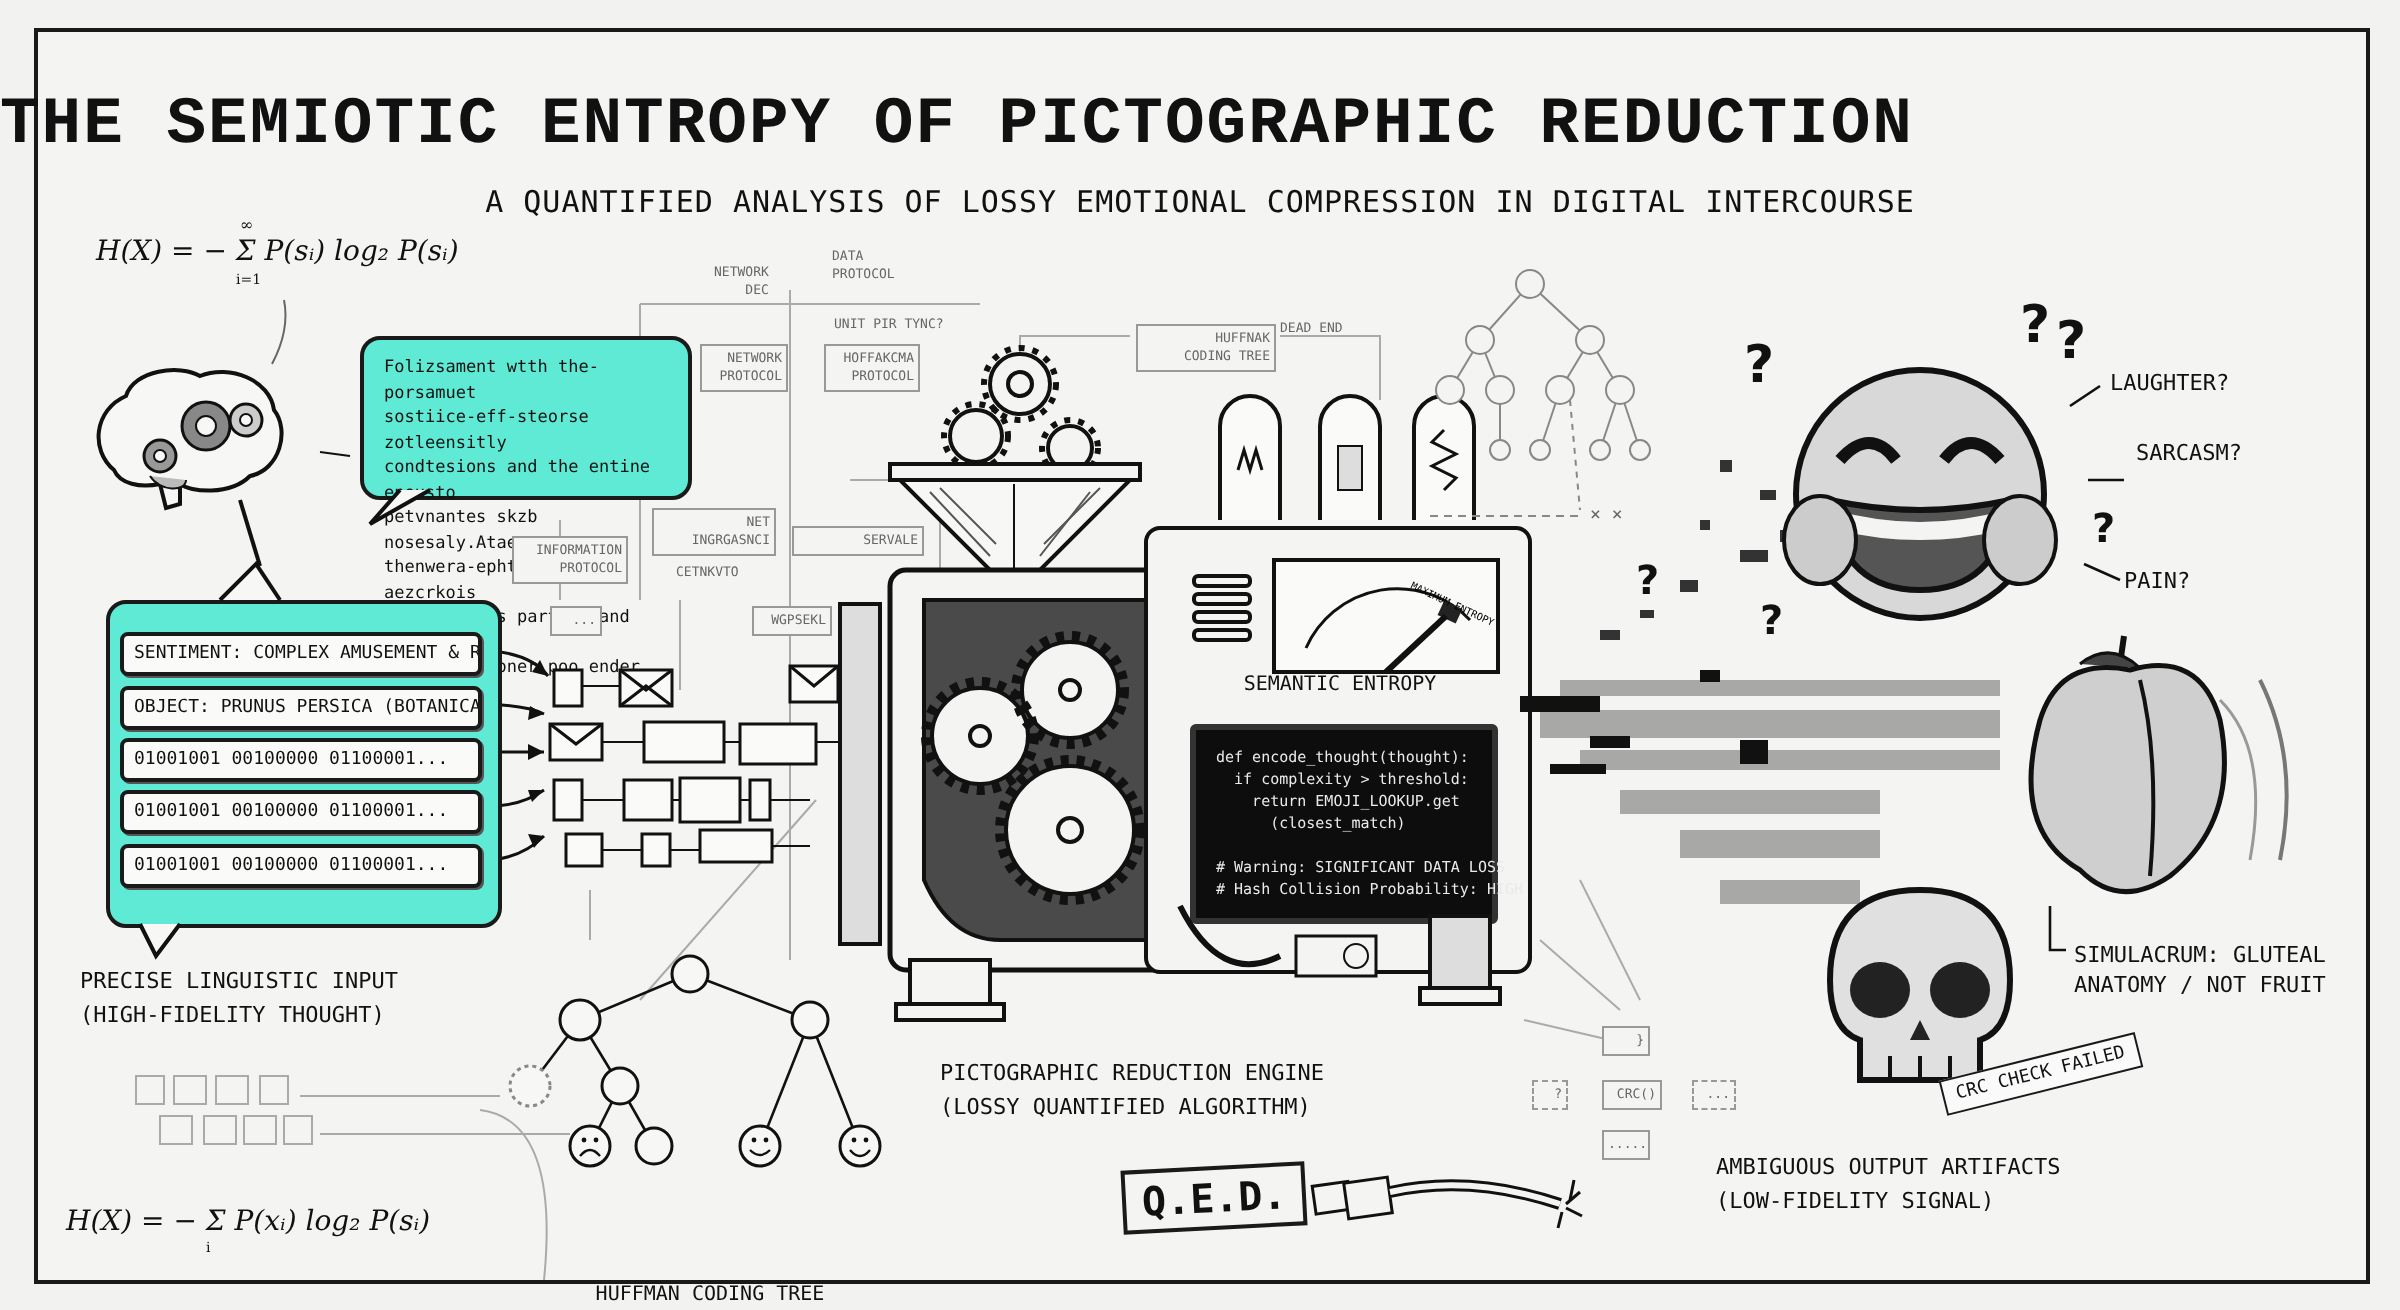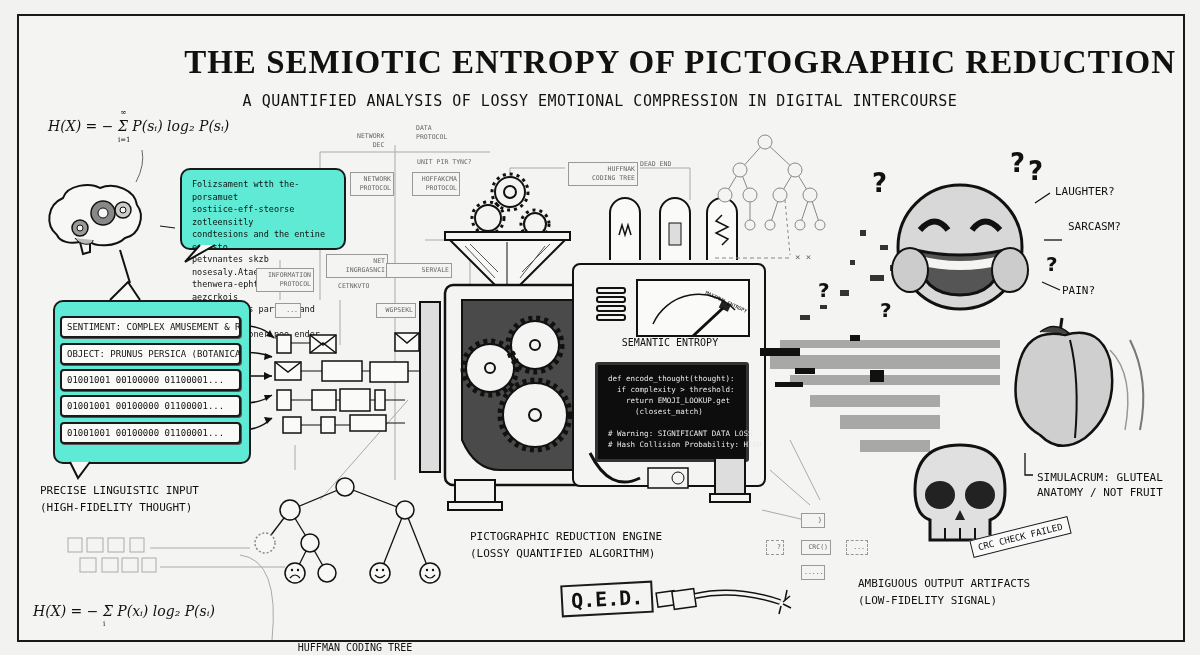--- a/index.html
+++ b/index.html
@@ -1,19 +1,19 @@
 <!DOCTYPE html>
 <html><head>
 <meta charset="utf-8">
 <style>
   html,body{margin:0;padding:0;background:#f2f2f0;}
   body{width:1200px;height:655px;position:relative;overflow:hidden;font-family:"DejaVu Sans Mono","Liberation Mono",monospace;color:#111;}
   .frame{position:absolute;left:17px;top:14px;width:1164px;height:624px;border:2px solid #1a1a1a;background:#f4f4f2;}
   .abs{position:absolute;}
-  .title{left:0;top:44px;width:1176px;text-align:right;font-size:33px;font-weight:bold;letter-spacing:1px;font-family:Liberation Serif, serif;}
+  .title{left:0;top:44px;width:1176px;text-align:left;font-size:33px;font-weight:bold;letter-spacing:1px;font-family:Liberation Mono, monospace;}
   .subtitle{left:0;top:92px;width:1200px;text-align:center;font-size:15px;letter-spacing:0.5px;font-family:"DejaVu Sans Mono",monospace;}
   .formula{font-family:"DejaVu Serif","Liberation Serif",serif;font-style:italic;font-size:14px;}
   .bubble{border:2px solid #1a1a1a;border-radius:10px;background:#5eead4;}
   .bubble-text{font-size:8.5px;line-height:12.5px;white-space:pre-line;padding:8px 10px;}
   .input-row{position:absolute;left:60px;width:172px;height:18px;border:2px solid #1a1a1a;border-radius:4px;background:#fafaf8;font-size:9px;line-height:18px;padding-left:5px;white-space:nowrap;overflow:hidden;box-shadow:1px 1px 0 #555;}
   .caption{font-size:11px;line-height:17px;white-space:pre-line;font-family:"DejaVu Sans Mono",monospace;}
   .faint-box{position:absolute;border:1px solid #999;background:#f4f4f2;color:#666;font-size:6.5px;text-align:right;line-height:9px;padding:2px;}
   .faint-label{position:absolute;color:#666;font-size:6.5px;line-height:9px;white-space:pre-line;}
   .code{background:#0d0d0d;color:#eaeaea;font-size:7.5px;line-height:11px;white-space:pre;padding:8px 10px;border:3px solid #333;border-radius:3px;}
   .side-label{font-size:11px;font-family:"DejaVu Sans Mono",monospace;}
@@ -113,21 +113,21 @@
 <div class="faint-box" style="left:412px;top:172px;width:42px;white-space:pre-line;">HOFFAKCMA
 PROTOCOL</div>
 <div class="faint-box" style="left:568px;top:162px;width:64px;white-space:pre-line;">HUFFNAK
 CODING TREE</div>
 <div class="faint-label" style="left:640px;top:160px;">DEAD END</div>
 <div class="faint-box" style="left:256px;top:268px;width:52px;white-space:pre-line;">INFORMATION
 PROTOCOL</div>
 <div class="faint-box" style="left:326px;top:254px;width:56px;white-space:pre-line;">NET
 INGRGASNCI</div>
 <div class="faint-label" style="left:338px;top:282px;">CETNKVTO</div>
-<div class="faint-box" style="left:386px;top:263px;width:50px;padding-left:12px;">SERVALE</div>
+<div class="faint-box" style="left:396px;top:263px;width:50px;padding-left:12px;">SERVALE</div>
 <div class="faint-box" style="left:275px;top:303px;width:20px;">...</div>
 <div class="faint-box" style="left:376px;top:303px;width:34px;">WGPSEKL</div>
 
 <div class="abs bubble" style="left:53px;top:300px;width:194px;height:160px;"></div>
 <svg style="left:0;top:0;" width="1200" height="655">
   <path d="M110 300 L128 282 L140 300" fill="#f7f7f5" stroke="#111" stroke-width="2"></path>
   <path d="M70 462 L78 478 L90 462" fill="#f7f7f5" stroke="#111" stroke-width="2"></path>
 </svg>
 <div class="input-row" style="top:316px;">SENTIMENT: COMPLEX AMUSEMENT &amp; RELIEF</div>
 <div class="input-row" style="top:343px;">OBJECT: PRUNUS PERSICA (BOTANICAL)</div>

